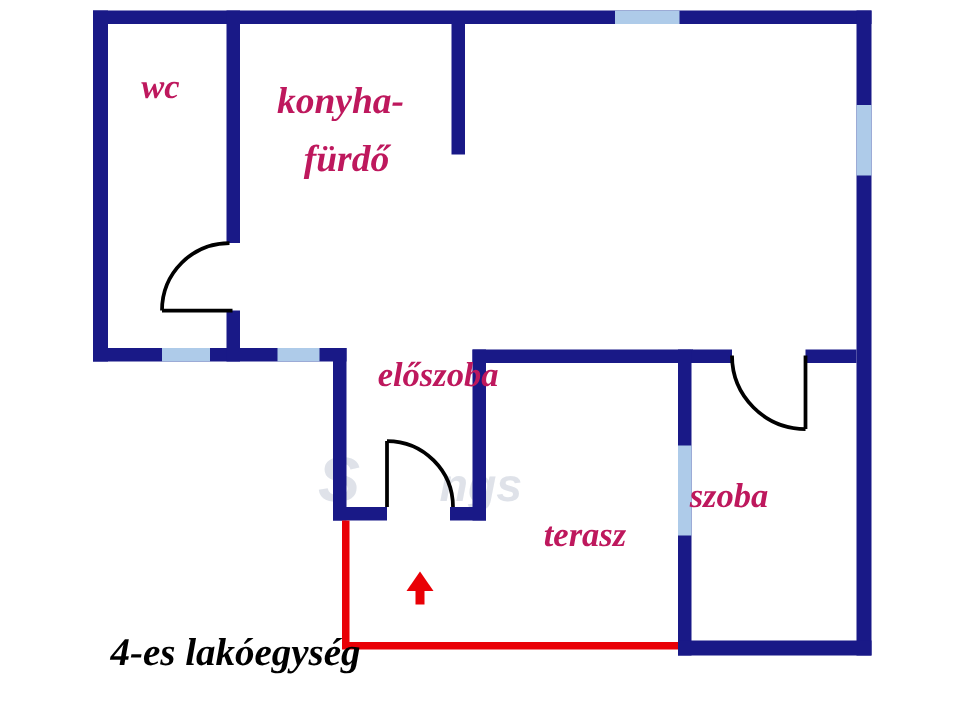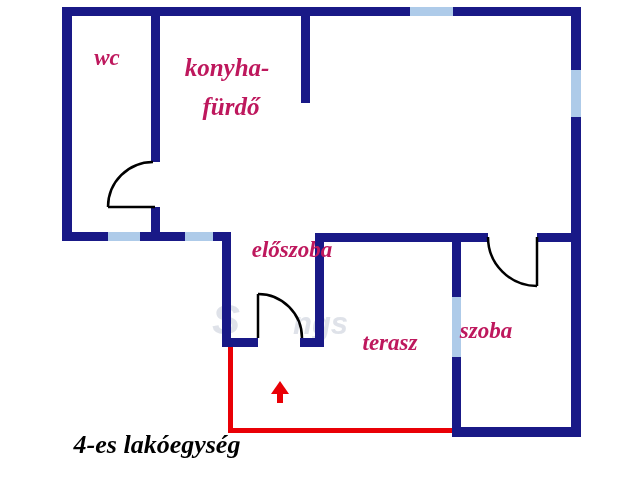--- a/index.html
+++ b/index.html
@@ -84,19 +84,19 @@
   </svg>
 
   <span class="room-label fs23" style="left:107px;top:58px;">wc</span>
 
   <span class="room-label fs25" style="left:227px;top:68px;">konyha-</span>
   <span class="room-label fs25" style="left:231px;top:107px;">fürdő</span>
 
 
   <span class="room-label fs23" style="left:273px;top:250px;margin-left:19px;">előszoba</span>
 
-  <span class="room-label fs23" style="left:390px;top:343px;text-align:center;">terasz</span>
+  <span class="room-label fs23" style="left:390px;top:357px;text-align:center;">terasz</span>
 
   <span class="room-label fs23" style="left:486px;top:331px;">szoba</span>
 
-  <span class="caption" style="left:157px;top:445px;">4-es lakóegység</span>
+  <span class="caption" style="left:157px;top:435px;">4-es lakóegység</span>
 
 </div>
 
 </body></html>

